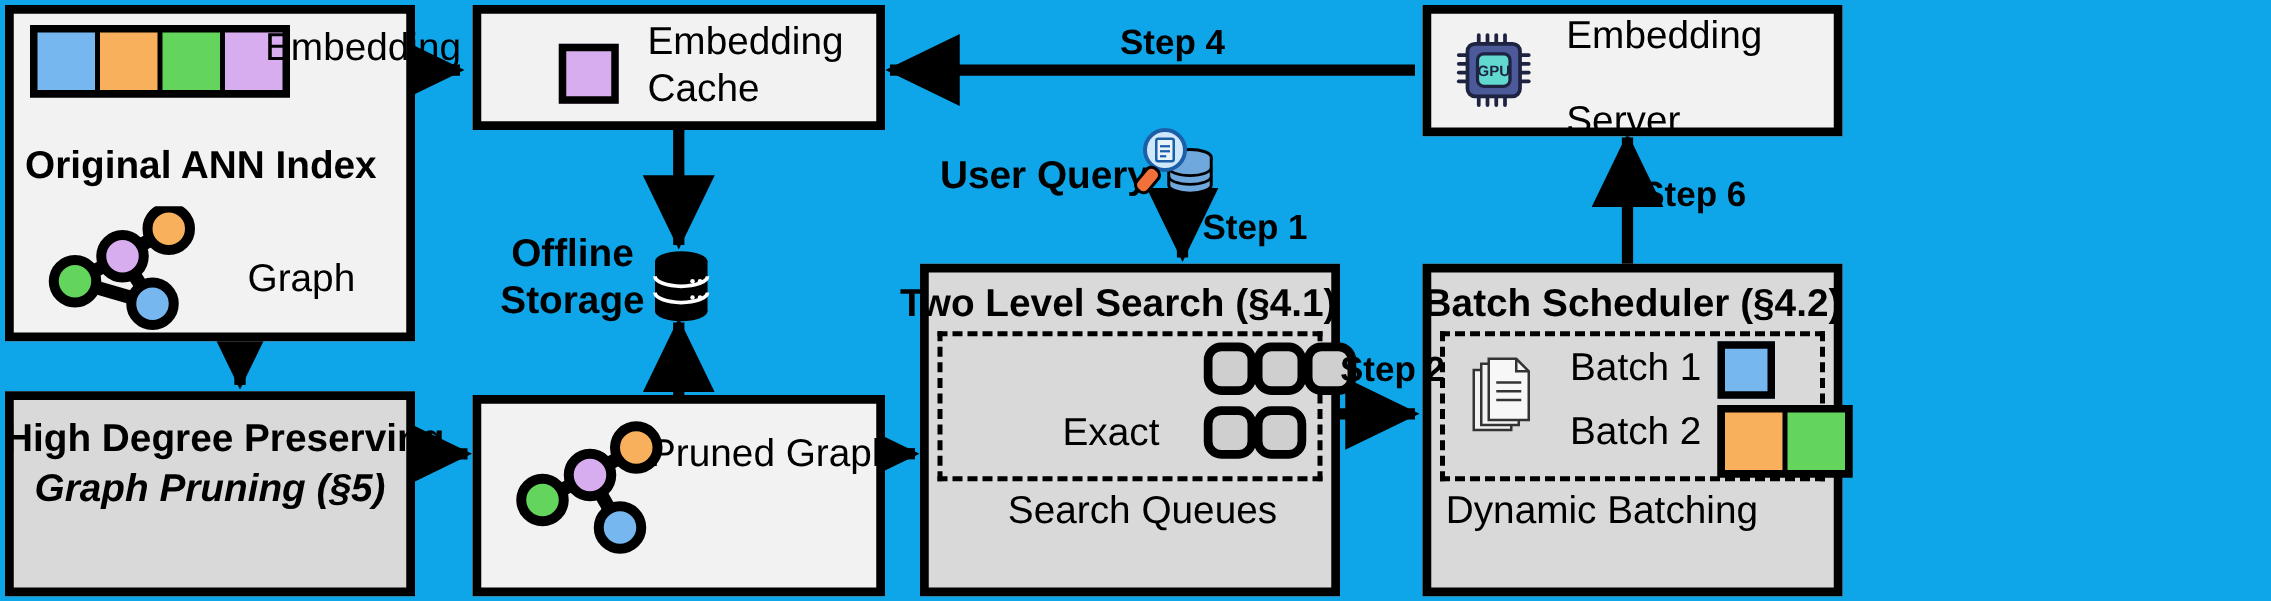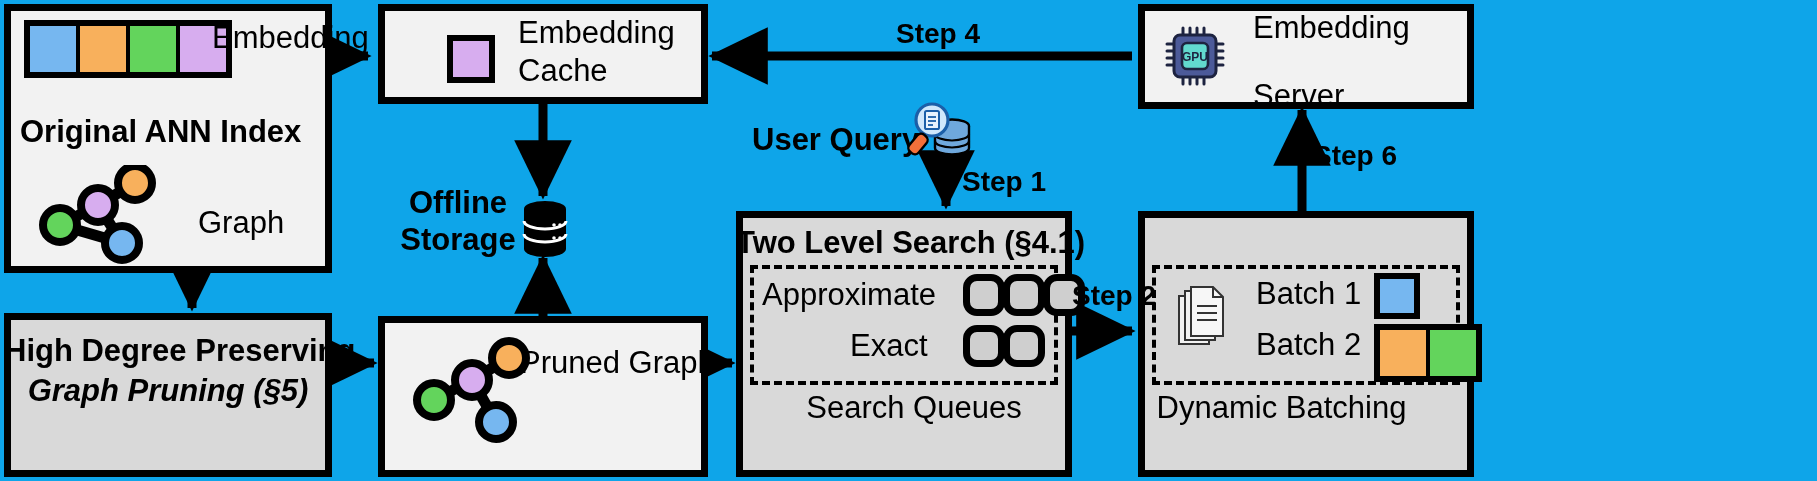--- a/index.html
+++ b/index.html
@@ -204,37 +204,37 @@
     <rect x="25" y="11" width="14" height="18" rx="1.6" fill="#e8f3fd" stroke="#1b5fa8" stroke-width="2"></rect>
     <line x1="28" y1="17" x2="36" y2="17" stroke="#1b5fa8" stroke-width="1.8"></line>
     <line x1="28" y1="21" x2="36" y2="21" stroke="#1b5fa8" stroke-width="1.8"></line>
     <line x1="28" y1="25" x2="33" y2="25" stroke="#1b5fa8" stroke-width="1.8"></line>
 
     <rect x="12" y="33" width="12" height="22" rx="5" transform="rotate(40 18 44)" fill="#f2703a" stroke="#000" stroke-width="2.4"></rect>
   </svg>
 
   <div class="box shaded" style="left:736px; top:211px; width:336px; height:266px;">
   </div>
-  <div class="lbl center" style="left:736px; top:225px; width:336px; font-size:31px; font-weight:bold;">Two Level Search (§4.1)</div>
+  <div class="lbl center" style="left:720px; top:225px; width:336px; font-size:31px; font-weight:bold;">Two Level Search (§4.1)</div>
 
   <div class="dashed" style="left:750px; top:265px; width:308px; height:120px;"></div>
 
-  <div class="lbl" style="left:762px; top:277px; font-size:31px;">Approximate</div>
   <div class="slot" style="left:963px; top:274px; width:42px; height:42px;"></div>
   <div class="slot" style="left:1003px; top:274px; width:42px; height:42px;"></div>
   <div class="slot" style="left:1043px; top:274px; width:42px; height:42px;"></div>
 
   <div class="lbl" style="left:850px; top:328px; font-size:31px;">Exact</div>
   <div class="slot" style="left:963px; top:325px; width:42px; height:42px;"></div>
   <div class="slot" style="left:1003px; top:325px; width:42px; height:42px;"></div>
 
   <div class="lbl center" style="left:736px; top:390px; width:356px; font-size:31px;">Search Queues</div>
 
   <div class="box shaded" style="left:1138px; top:211px; width:336px; height:266px;">
   </div>
+  <div class="lbl center" style="left:1138px; top:225px; width:336px; font-size:31px; font-weight:bold;">Batch Scheduler (§4.2)</div>
 
   <div class="dashed" style="left:1152px; top:265px; width:308px; height:120px;"></div>
 
   <svg class="icon" style="left:1175px; top:284px;" width="54" height="64" viewBox="0 0 54 64">
     <path d="M4,12 L4,60 L34,60 L34,12 z" fill="#f2f2f2" stroke="#333" stroke-width="2"></path>
     <path d="M10,7 L10,56 L40,56 L40,7 z" fill="#f2f2f2" stroke="#333" stroke-width="2"></path>
     <path d="M16,3 L38,3 L48,13 L48,52 L16,52 z" fill="#f7f7f7" stroke="#333" stroke-width="2"></path>
     <path d="M38,3 L38,13 L48,13" fill="none" stroke="#333" stroke-width="2"></path>
     <line x1="22" y1="22" x2="42" y2="22" stroke="#333" stroke-width="2"></line>
     <line x1="22" y1="29" x2="42" y2="29" stroke="#333" stroke-width="2"></line>

